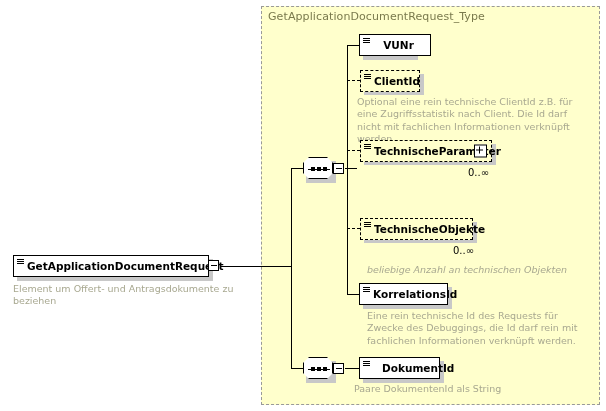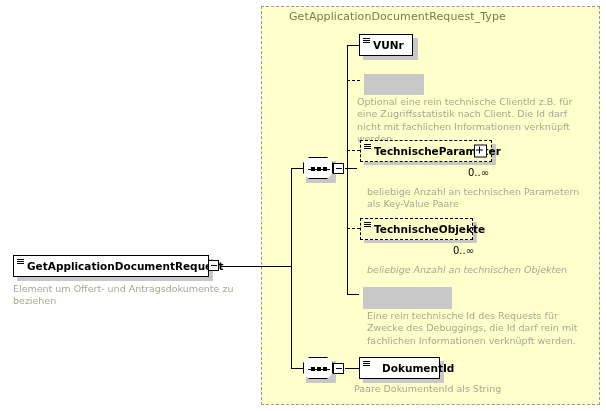--- a/index.html
+++ b/index.html
@@ -21,21 +21,20 @@
     border:1px dashed #999999;
     box-sizing:border-box;
   }
   .type-title{
     position:absolute;
     left:268px; top:10px;
     font-size:11px;
     color:#7a7a4d;
     letter-spacing:0.1px;
     white-space:nowrap;
-    margin-left:21px;
   }
 
   
   .node{
     position:absolute;
     box-sizing:border-box;
     background:#ffffff;
     border:1.4px solid #000000;
     height:22px;
     display:flex;
@@ -217,58 +216,73 @@
         <i></i>
         <i></i>
         <i></i>
       </span>
     <span>GetApplicationDocumentRequest</span>
   </div>
   <div class="minus-box" style="left:208px; top:260px;"></div>
   <div class="desc" style="left:13px; top:283px; width:245px;">Element um Offert- und Antragsdokumente zu beziehen</div>
 
   <div class="node-shadow" style="left:363px; top:38px; width:55px; height:22px;"></div>
-  <div class="node" style="left:359px; top:34px; width:54px;">
+  <div class="node" style="left:359px; top:34px; width:72px;justify-content:center;">
     <span class="seq-lines">
         <i></i>
         <i></i>
         <i></i>
       </span>
     <span>VUNr</span>
   </div>
 
   <div class="node-shadow" style="left:364px; top:74px; width:60px; height:21px;"></div>
+  <div class="node opt" style="left:360px; top:70px; width:60px;">
+    <span class="seq-lines">
+        <i></i>
+        <i></i>
+        <i></i>
+      </span>
+    <span>ClientId</span>
+  </div>
   <div class="desc" style="left:357px; top:96px; width:218px;">Optional eine rein technische ClientId z.B. für eine Zugriffsstatistik nach Client. Die Id darf nicht mit fachlichen Informationen verknüpft werden.</div>
 
   <div class="node-shadow" style="left:364px; top:144px; width:132px; height:21px;"></div>
   <div class="node opt" style="left:360px; top:140px; width:132px; padding-right:18px;">
     <span class="seq-lines">
         <i></i>
         <i></i>
         <i></i>
       </span>
     <span>TechnischeParameter</span>
     <span class="plus-box"></span>
   </div>
   <div class="cardinality" style="left:468px; top:167px;">0..∞</div>
-  <div class="desc" style="left:367px; top:186px; width:220px;">beliebige Anzahl an technischen Parametern als Key-Value Paare</div>
 
   <div class="node-shadow" style="left:364px; top:222px; width:113px; height:21px;"></div>
   <div class="node opt" style="left:360px; top:218px; width:113px;">
     <span class="seq-lines">
         <i></i>
         <i></i>
         <i></i>
       </span>
     <span>TechnischeObjekte</span>
   </div>
   <div class="cardinality" style="left:453px; top:245px;">0..∞</div>
   <div class="desc" style="left:367px; top:264px; width:264px;font-style:italic;">beliebige Anzahl an technischen Objekten</div>
 
   <div class="node-shadow" style="left:363px; top:287px; width:89px; height:22px;"></div>
+  <div class="node" style="left:359px; top:283px; width:89px;">
+    <span class="seq-lines">
+        <i></i>
+        <i></i>
+        <i></i>
+      </span>
+    <span>KorrelationsId</span>
+  </div>
   <div class="desc" style="left:367px; top:310px; width:222px;">Eine rein technische Id des Requests für Zwecke des Debuggings, die Id darf rein mit fachlichen Informationen verknüpft werden.</div>
 
   <div class="node-shadow" style="left:363px; top:361px; width:81px; height:22px;"></div>
   <div class="node" style="left:359px; top:357px; width:81px;padding-left:22px;">
     <span class="seq-lines">
         <i></i>
         <i></i>
         <i></i>
       </span>
     <span>DokumentId</span>

